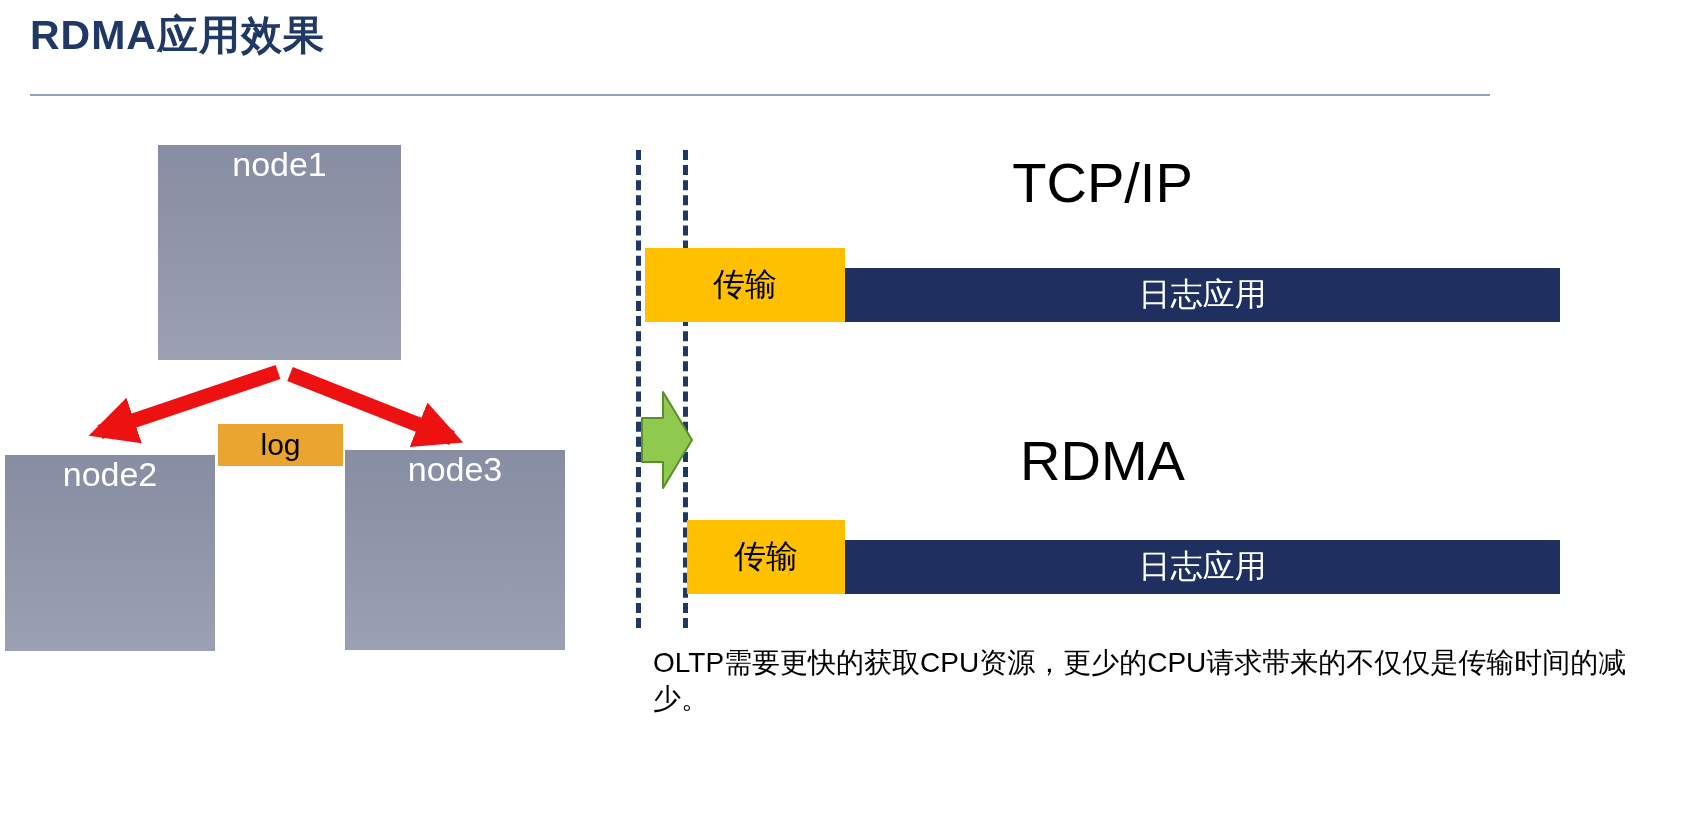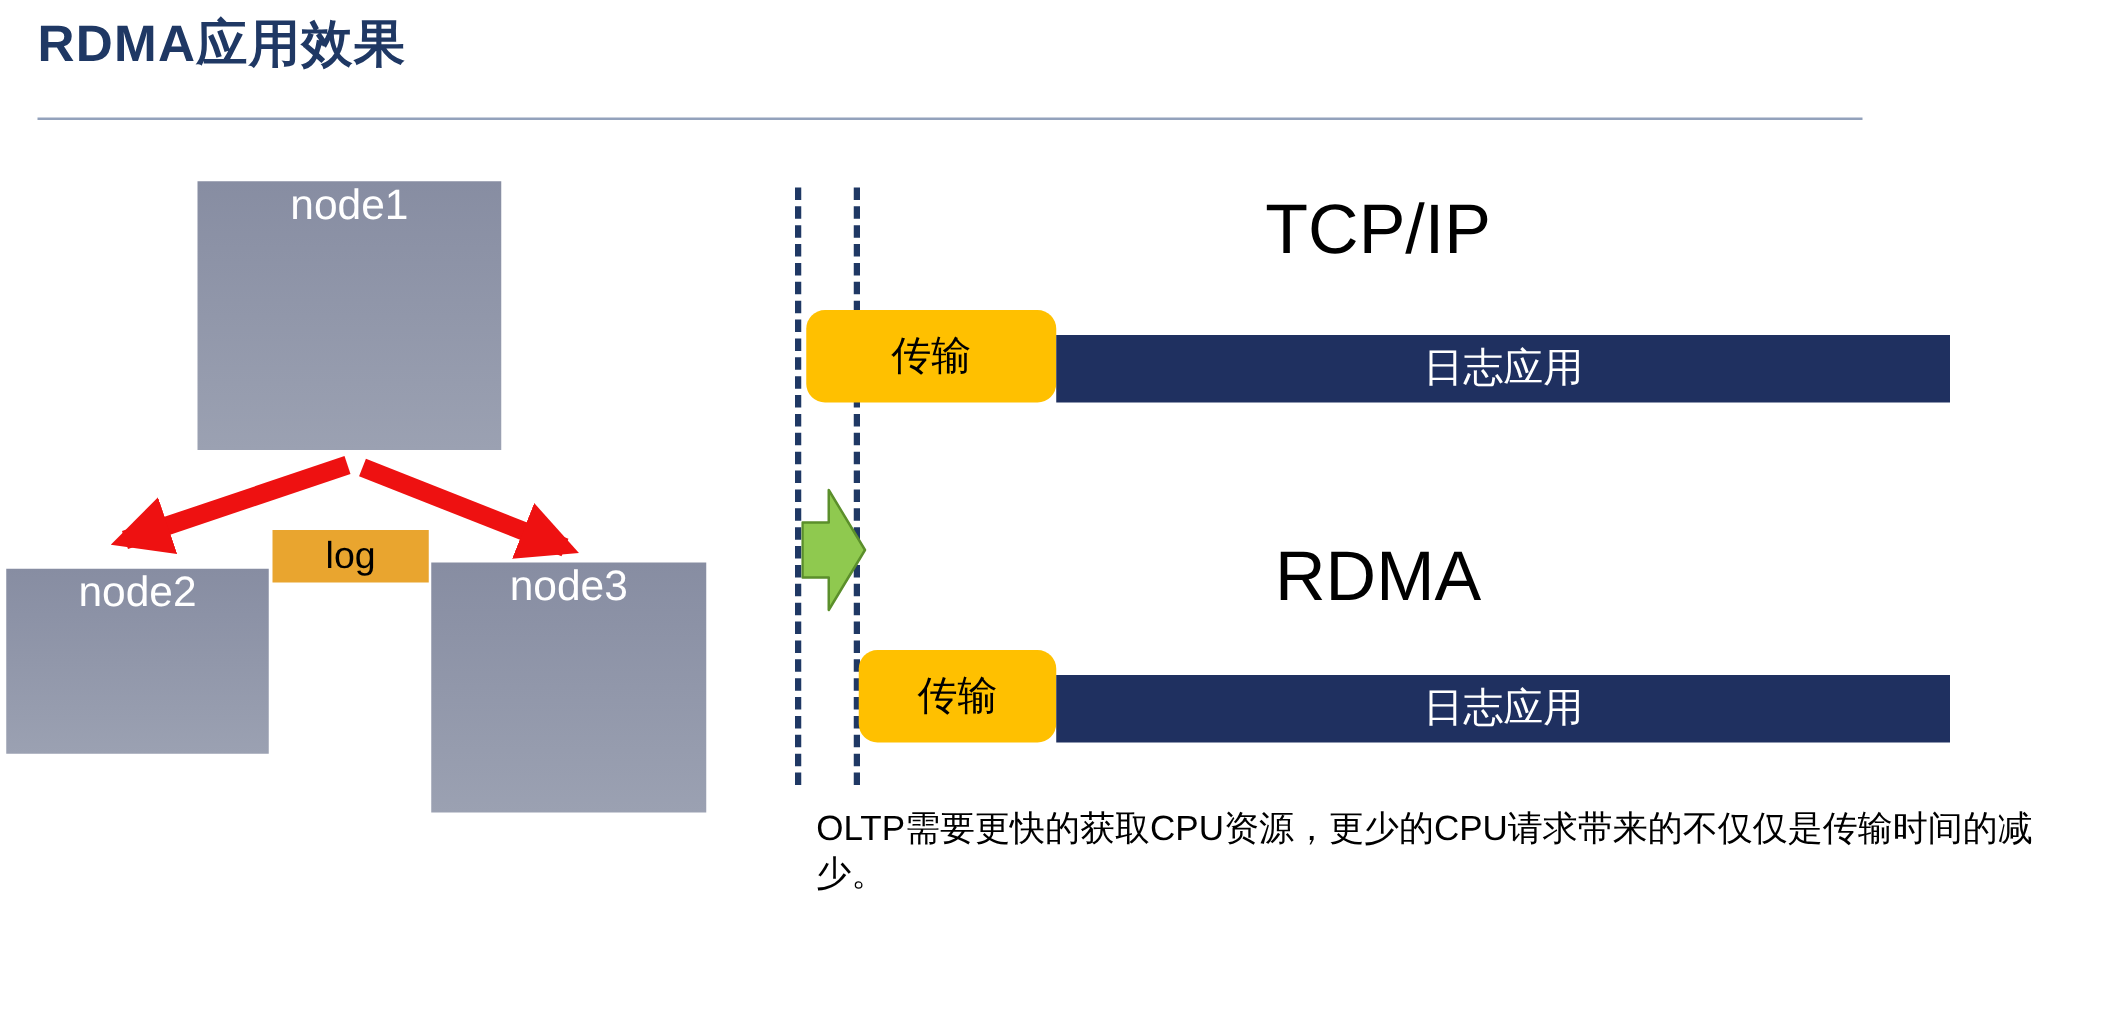--- a/index.html
+++ b/index.html
@@ -35,21 +35,21 @@
 
   
   .node {
     position: absolute;
     background: linear-gradient(to bottom, #878DA2, #9BA1B2);
     color: #ffffff;
     font-size: 34px;
     text-align: center;
   }
   .node1 { left: 158px; top: 145px; width: 243px; height: 215px; }
-  .node2 { left: 5px;   top: 455px; width: 210px; height: 148px; }
+  .node2 { left: 5px;   top: 455px; width: 210px; height: 196px; }
   .node3 { left: 345px; top: 450px; width: 220px; height: 200px; }
 
   .arrows-svg {
     position: absolute;
     left: 0;
     top: 140px;
     width: 600px;
     height: 520px;
   }
 
@@ -99,21 +99,20 @@
   .seg {
     display: flex;
     align-items: center;
     justify-content: center;
     font-size: 32px;
   }
   .seg.transfer {
     background: #FFC000;
     color: #000000;
     flex: 0 0 auto;
-    border-radius: 15px;
   }
   .bar.tcp  .seg.transfer { width: 200px; }
   .bar.rdma .seg.transfer { width: 158px; }
   .seg.app {
     background: #1F3060;
     color: #ffffff;
     flex: 1 1 auto;
     margin-top: 20px;
   }
 

